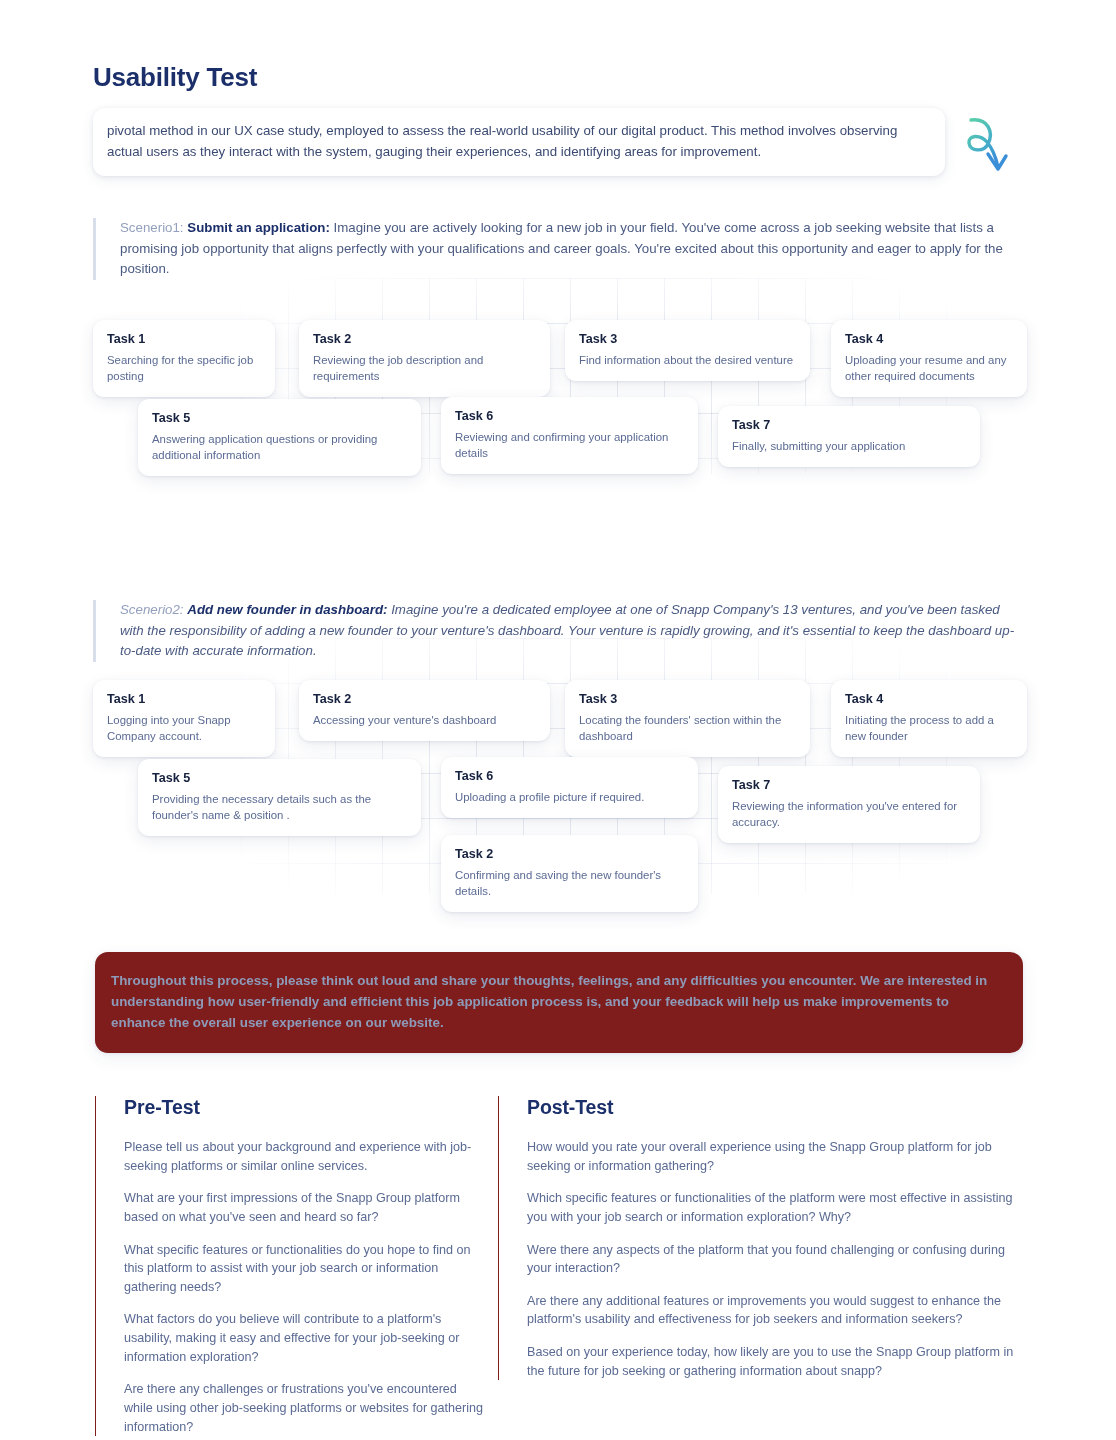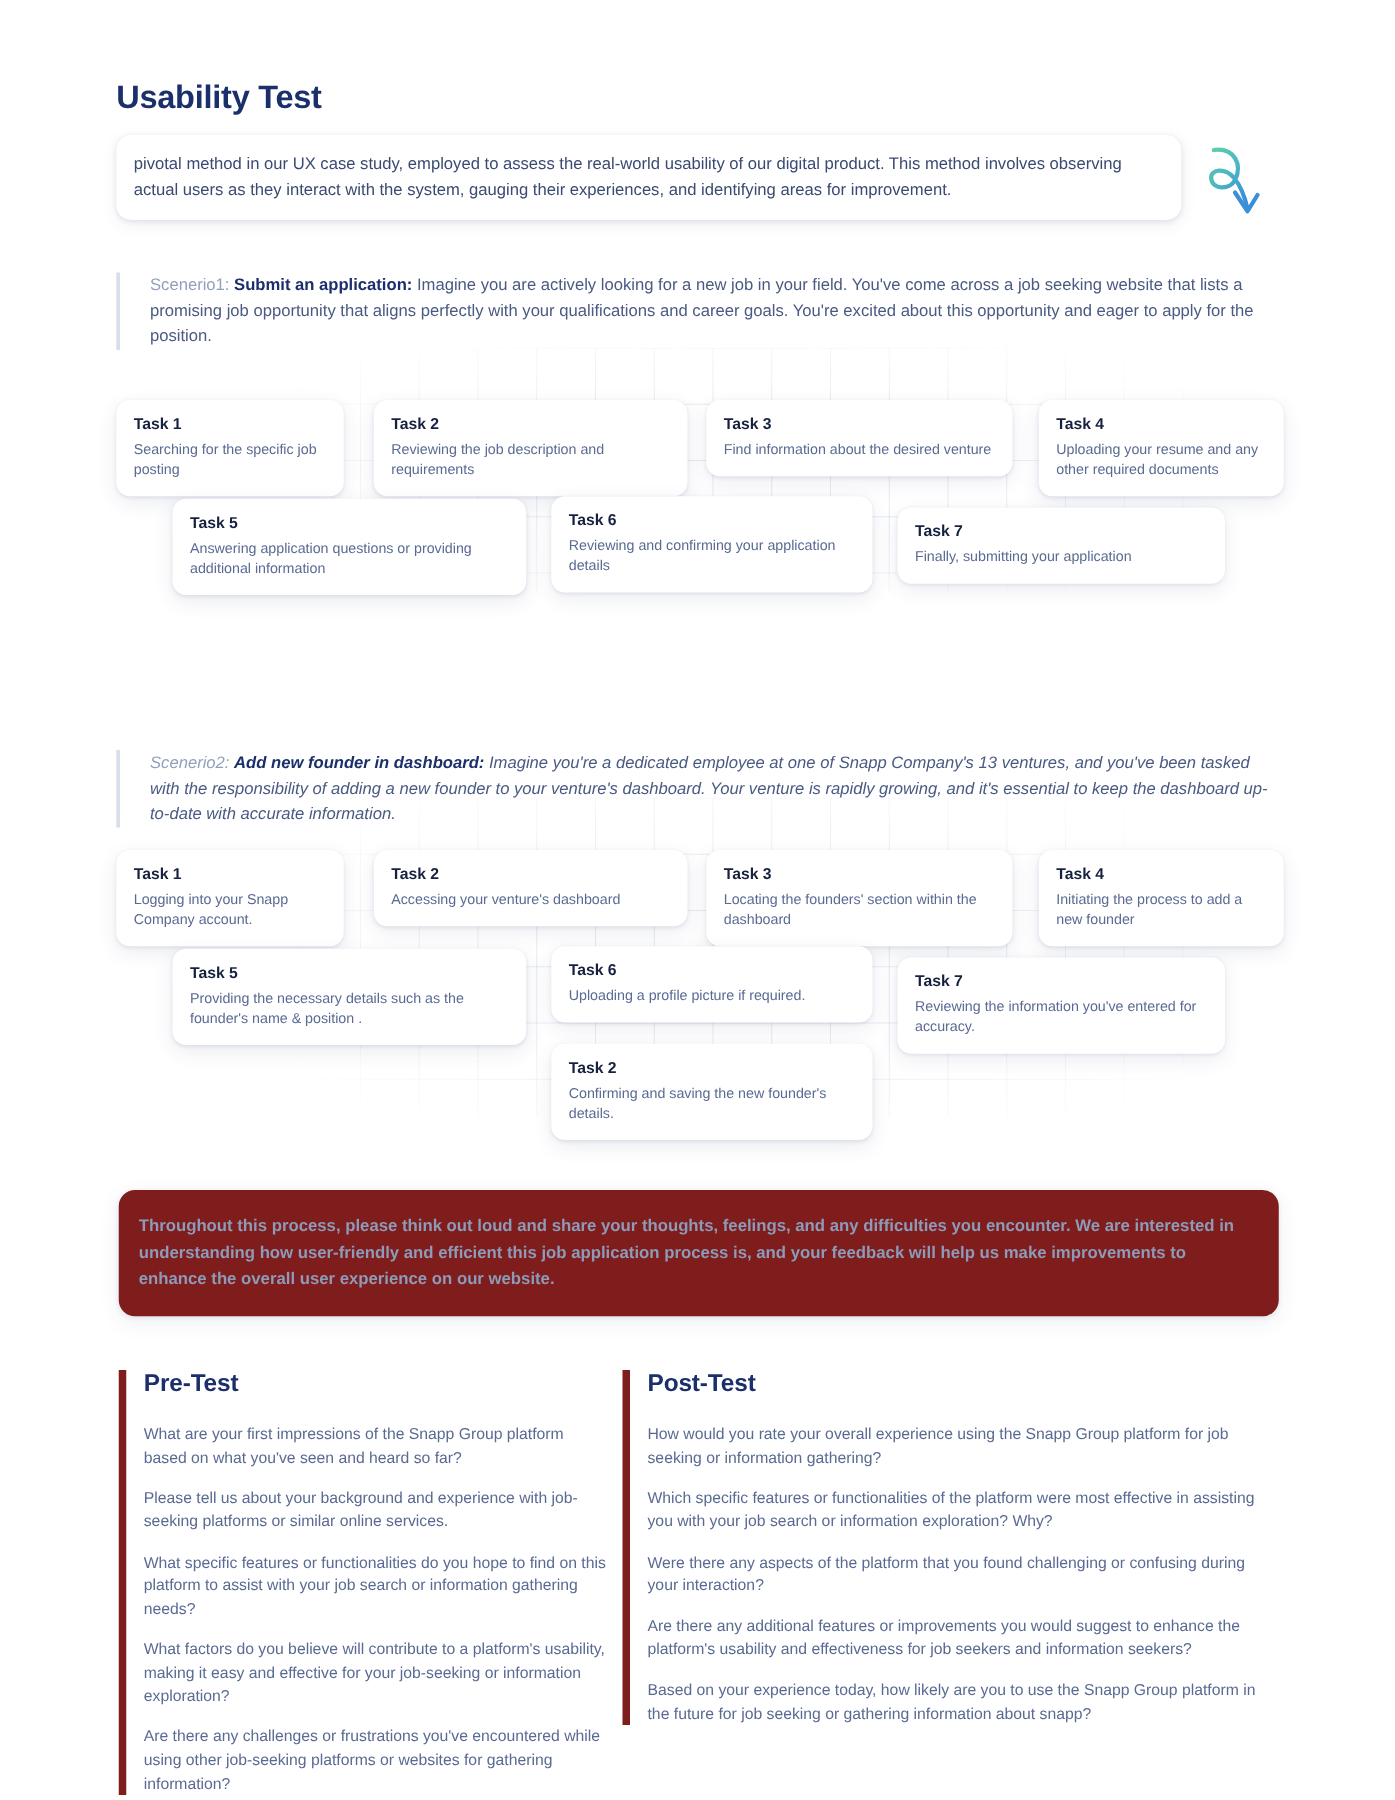--- a/index.html
+++ b/index.html
@@ -133,22 +133,22 @@
     font-size: 13.4px;
     line-height: 1.58;
     font-weight: 700;
     color: #8d9ab8;
   }
 
   
   .qa-col {
     position: absolute;
     top: 1096px;
-    border-left: 6px solid #7f1d1d;
-    padding-left: 14px;
+    border-left: 1px solid #7f1d1d;
+    padding-left: 28px;
   }
   #pre-test-col  { left: 95px;  width: 392px; }
   #post-test-col { left: 498px; width: 520px; }
 
   .qa-col h2 {
     font-size: 19.5px;
     font-weight: 700;
     color: #1b2f6b;
     margin-bottom: 19px;
     letter-spacing: -0.1px;
@@ -282,22 +282,22 @@
       <div class="t-desc">Confirming and saving the new founder's details.</div>
     </div>
   </div>
 
   <div class="callout">
     <p>Throughout this process, please think out loud and share your thoughts, feelings, and any difficulties you encounter. We are interested in understanding how user-friendly and efficient this job application process is, and your feedback will help us make improvements to enhance the overall user experience on our website.</p>
   </div>
 
   <div class="qa-col" id="pre-test-col">
     <h2>Pre-Test</h2>
+    <div class="q">Please tell us about your background and experience with job-seeking platforms or similar online services.</div>
     <div class="q">What are your first impressions of the Snapp Group platform based on what you've seen and heard so far?</div>
-    <div class="q">Please tell us about your background and experience with job-seeking platforms or similar online services.</div>
     <div class="q">What specific features or functionalities do you hope to find on this platform to assist with your job search or information gathering needs?</div>
     <div class="q">What factors do you believe will contribute to a platform's usability, making it easy and effective for your job-seeking or information exploration?</div>
     <div class="q">Are there any challenges or frustrations you've encountered while using other job-seeking platforms or websites for gathering information?</div>
   </div>
 
   <div class="qa-col" id="post-test-col">
     <h2>Post-Test</h2>
     <div class="q">How would you rate your overall experience using the Snapp Group platform for job seeking or information gathering?</div>
     <div class="q">Which specific features or functionalities of the platform were most effective in assisting you with your job search or information exploration? Why?</div>
     <div class="q">Were there any aspects of the platform that you found challenging or confusing during your interaction?</div>

